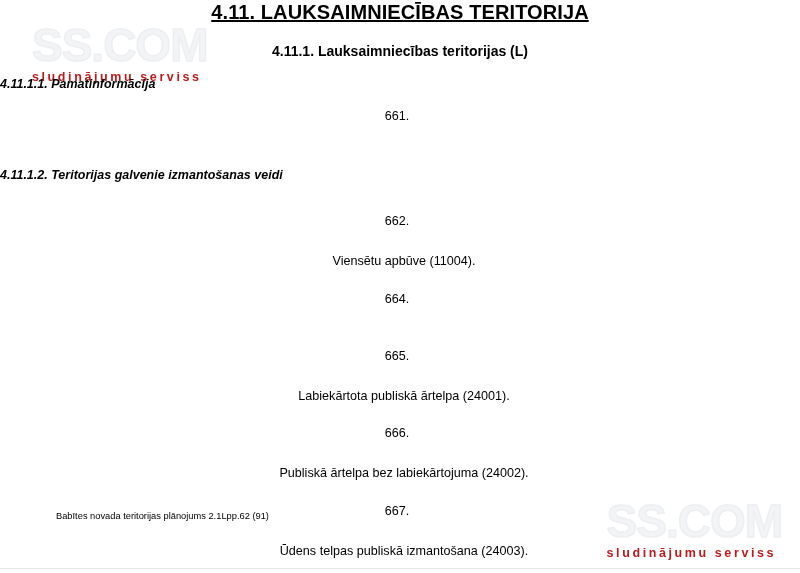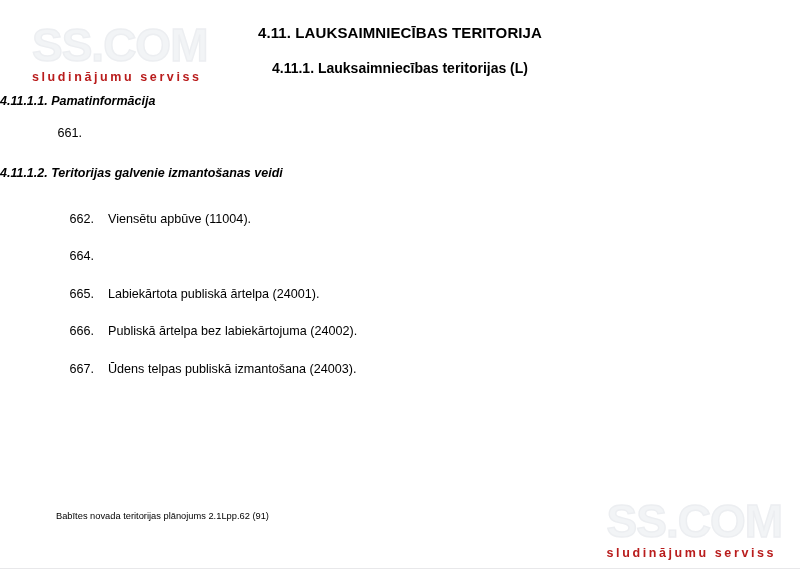--- a/index.html
+++ b/index.html
@@ -48,25 +48,26 @@
   .watermark-br { bottom: 14px; right: 18px; }
 
   
   .content {
     position: relative;
     z-index: 2;
   }
 
   .doc-title {
     text-align: center;
-    font-size: 15px;
-    font-weight: 700;
-    margin: 0;
-    padding-top: 24px;
+    font-size: 20px;
+    font-weight: 700;
+    margin: 0;
+    padding-top: 1px;
     letter-spacing: 0.1px;
+    text-decoration: underline;
   }
   .sub-title {
     text-align: center;
     font-size: 14px;
     font-weight: 700;
     margin: 0;
     padding-top: 19px;
   }
   .sub-sub-title {
     font-size: 12.5px;
@@ -81,20 +82,21 @@
 
   .para {
     margin: 0;
     padding-top: 15px;
     padding-left: 56px;
     padding-right: 48px;
     font-size: 12.6px;
     line-height: 20.5px;
     display: flex;
     align-items: center;
+    flex-direction: column;
   }
   .para .num {
     flex: 0 0 40px;
     text-align: right;
     padding-right: 14px;
     box-sizing: border-box;
   }
   .para .txt {
     flex: 1 1 auto;
     text-align: justify;

